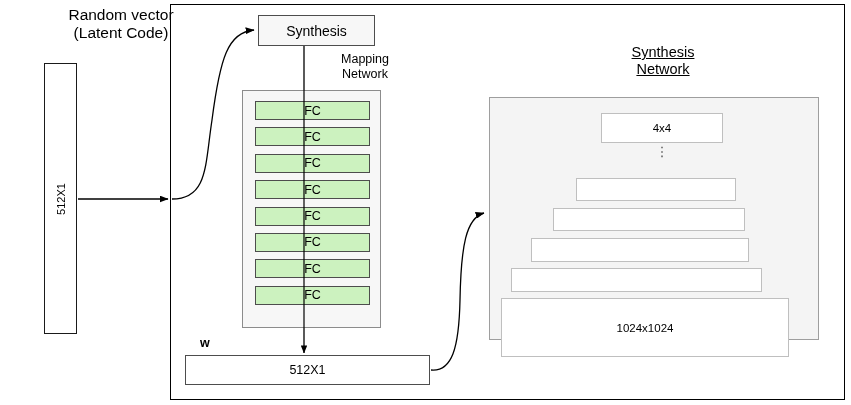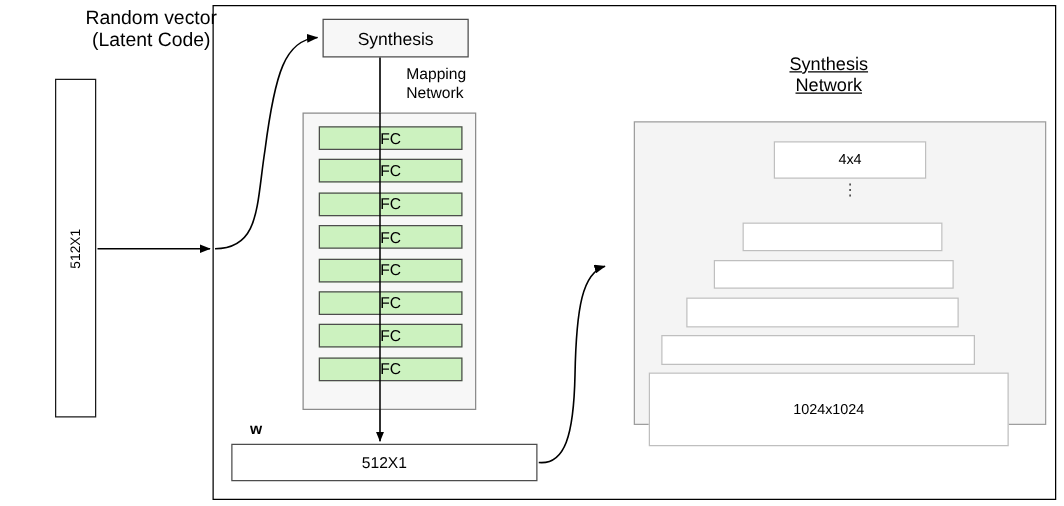--- a/index.html
+++ b/index.html
@@ -84,21 +84,21 @@
     justify-content: center;
     font-size: 14px;
     color: #000000;
   }
 
   .mapping-label {
     left: 325px;
     top: 52px;
     width: 80px;
     font-size: 12.5px;
-    text-align: left;
+    text-align: center;
   }
 
   
   .mapping-panel {
     position: absolute;
     left: 242px;
     top: 90px;
     width: 139px;
     height: 238px;
     border: 1.3px solid #8c8c8c;
@@ -155,21 +155,21 @@
   
   .synth-title {
     left: 588px;
     top: 44px;
     width: 150px;
     font-size: 14.5px;
     text-decoration: underline;
   }
   .synth-panel {
     position: absolute;
-    left: 507px;
+    left: 489px;
     top: 97px;
     width: 330px;
     height: 243px;
     border: 1.2px solid #9e9e9e;
     background: #f4f4f4;
     box-sizing: border-box;
   }
   .res-box {
     position: absolute;
     border: 1.2px solid #bfbfbf;

